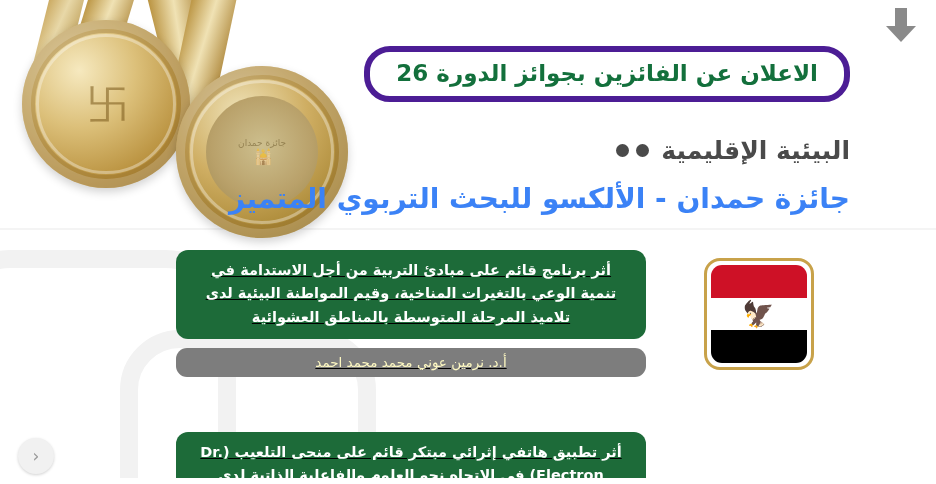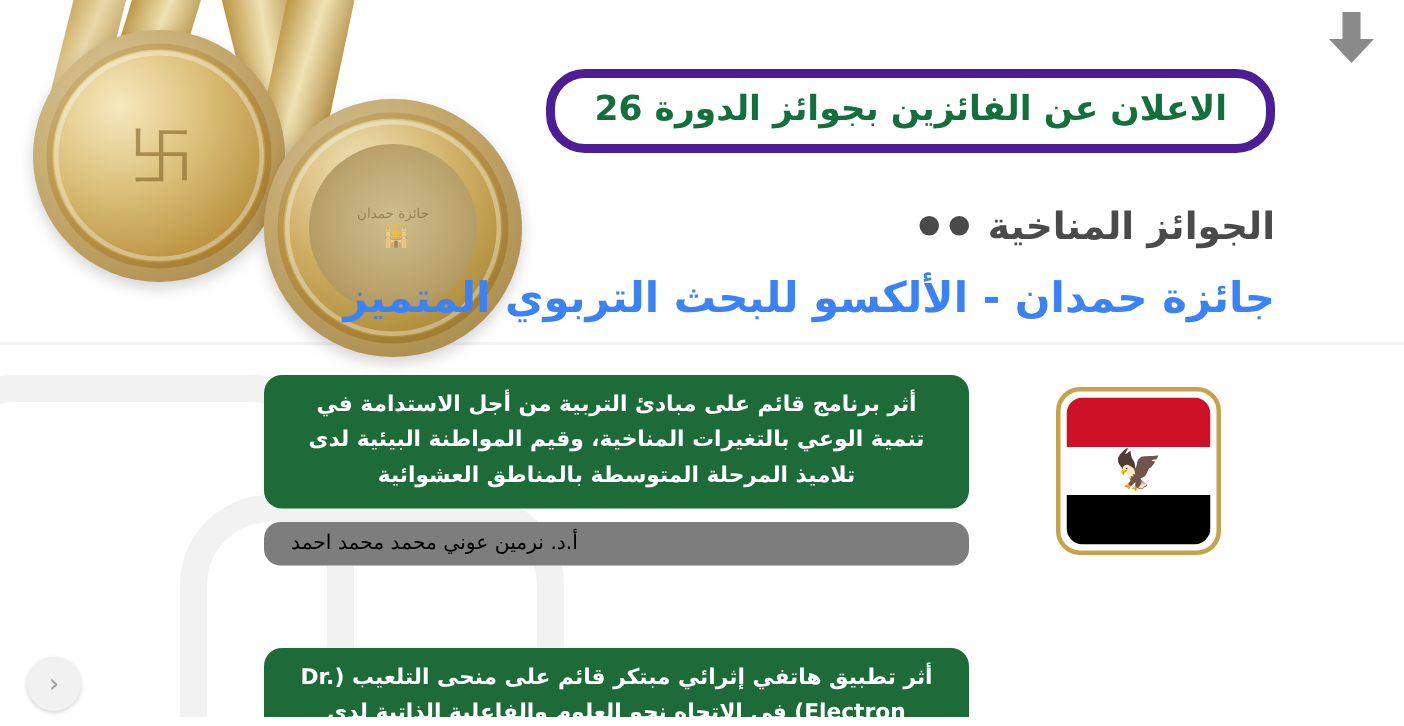--- a/index.html
+++ b/index.html
@@ -220,42 +220,43 @@
     color: #3b82f6;
     font-size: 28px;
     font-weight: bold;
     white-space: nowrap;
   }
 
   
   .entry {
     position: absolute;
     direction: rtl;
+    text-decoration: underline;
   }
   .entry-1 { right: 290px; top: 250px; width: 470px; }
   .entry-2 { right: 290px; top: 432px; width: 470px; }
 
   .green-box {
     background: #1d6b39;
     color: #ffffff;
     border-radius: 12px;
     padding: 9px 18px 10px;
     font-size: 14.5px;
     line-height: 1.62;
     text-align: center;
     font-weight: bold;
   }
   .gray-box {
     margin-top: 9px;
     background: #7d7d7d;
-    color: #000000;
+    color: #fef9c3;
     border-radius: 11px;
     padding: 6px 18px 7px;
     font-size: 13.5px;
-    text-align: left;
+    text-align: center;
   }
 
   
   .flag-wrap {
     position: absolute;
     right: 122px;
     top: 258px;
     width: 110px;
     height: 112px;
     border: 3px solid #c8a24a;
@@ -347,21 +348,21 @@
   </div>
 
   <div class="down-arrow">
     <div class="stem"></div>
     <div class="head"></div>
   </div>
 
   <div class="title-pill">الاعلان عن الفائزين بجوائز الدورة 26</div>
 
   <div class="regional">
-    <span class="regional-text">الجوائز المناخية</span>
+    <span class="regional-text">البيئية الإقليمية</span>
     <span class="dots">
         <i></i>
         <i></i>
       </span>
   </div>
 
   <div class="subtitle">جائزة حمدان - الألكسو للبحث التربوي المتميز</div>
 
   <div class="entry entry-1">
     <div class="green-box">أثر برنامج قائم على مبادئ التربية من أجل الاستدامة في تنمية الوعي بالتغيرات المناخية، وقيم المواطنة البيئية لدى تلاميذ المرحلة المتوسطة بالمناطق العشوائية</div>

